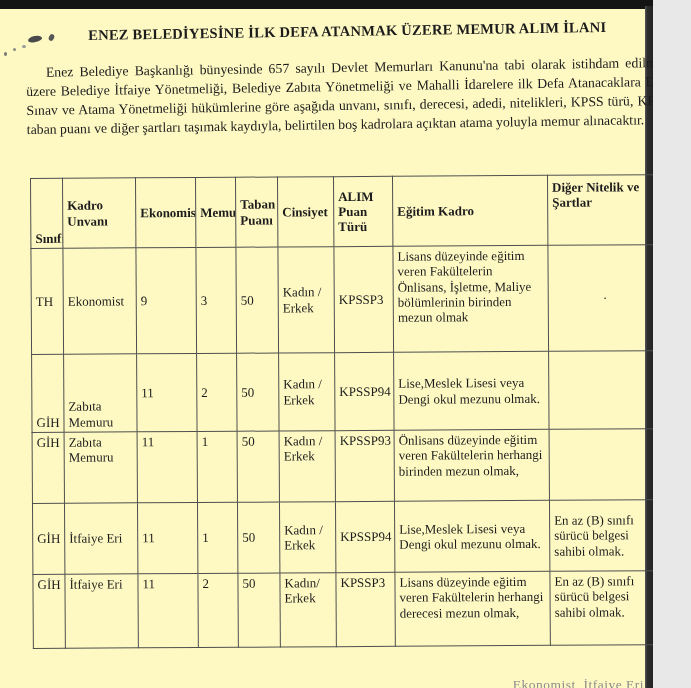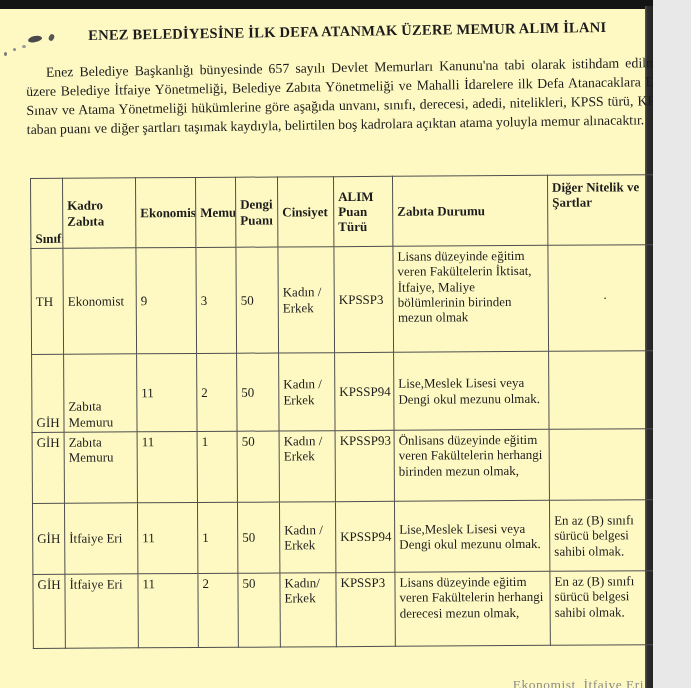--- a/index.html
+++ b/index.html
@@ -103,39 +103,39 @@
         <col style="width:40px">
           <col style="width:42px">
           <col style="width:56px">
         <col style="width:59px">
           <col style="width:155px">
           <col style="width:114px">
       </colgroup>
       <tbody>
           <tr class="hdr">
         <th class="va-b">Sınıfı</th>
-        <th>Kadro Zabıta</th>
+        <th>Kadro Unvanı</th>
         <th>Ekonomist</th>
         <th>Memuru</th>
-        <th>Dengi Puanı</th>
+        <th>Taban Puanı</th>
         <th>Cinsiyet</th>
         <th>ALIM Puan Türü</th>
-        <th>Zabıta Durumu</th>
+        <th>Eğitim Kadro</th>
         <th class="hdr-diger">Diğer Nitelik ve Şartlar</th>
       </tr>
 
       <tr class="r0">
         <td>TH</td>
         <td>Ekonomist</td>
         <td>9</td>
         <td>3</td>
         <td>50</td>
         <td>Kadın / Erkek</td>
         <td>KPSSP3</td>
-        <td class="va-t">Lisans düzeyinde eğitim veren Fakültelerin İktisat, İtfaiye, Maliye bölümlerinin birinden mezun olmak</td>
+        <td class="va-t">Lisans düzeyinde eğitim veren Fakültelerin Önlisans, İşletme, Maliye bölümlerinin birinden mezun olmak</td>
         <td class="ctr">·</td>
       </tr>
 
       <tr class="r1">
         <td class="va-b">GİH</td>
         <td class="va-b">Zabıta Memuru</td>
         <td>11</td>
         <td>2</td>
         <td>50</td>
         <td>Kadın / Erkek</td>

